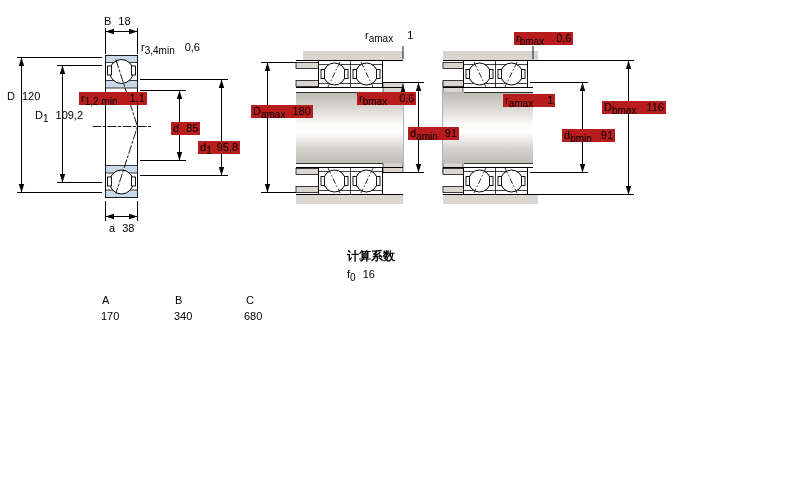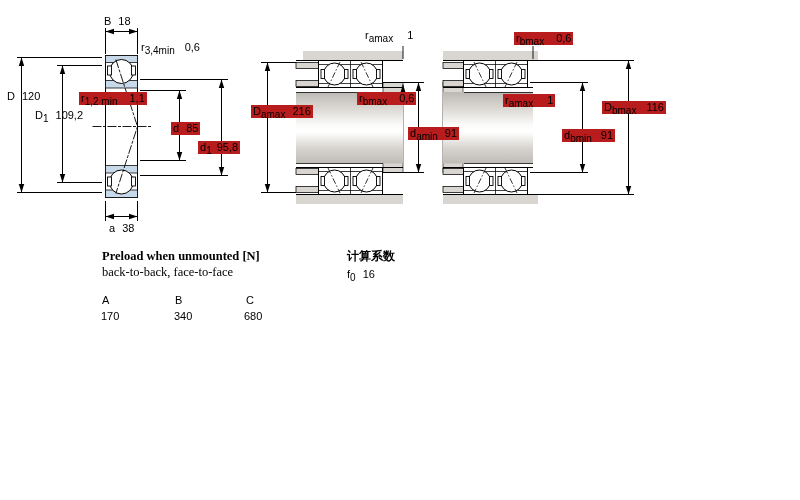--- a/index.html
+++ b/index.html
@@ -199,30 +199,28 @@
 <div class="lbl" style="left:141px;top:41px"><span>r</span><sub>3,4min</sub><span class="val" style="margin-left:10px">0,6</span></div>
 <div class="lbl" style="left:7px;top:90px"><span>D</span><sub></sub><span class="val">120</span></div>
 <div class="lbl" style="left:35px;top:109px"><span>D</span><sub>1</sub><span class="val">109,2</span></div>
 <div class="lbl bg" style="left:79px;top:92px"><span>r</span><sub>1,2 min</sub><span class="val" style="margin-left:12px">1,1</span></div>
 <div class="lbl bg" style="left:171px;top:122px"><span>d</span><sub></sub><span class="val">85</span></div>
 <div class="lbl bg" style="left:198px;top:141px"><span>d</span><sub>1</sub><span class="val" style="margin-left:5px">95,8</span></div>
 <div class="lbl" style="left:109px;top:222px"><span>a</span><sub></sub><span class="val">38</span></div>
 
 <div class="lbl" style="left:365px;top:29px"><span>r</span><sub>amax</sub><span class="val" style="margin-left:14px">1</span></div>
 <div class="lbl bg" style="left:357px;top:92px"><span>r</span><sub>bmax</sub><span class="val" style="margin-left:12px">0,6</span></div>
-<div class="lbl bg" style="left:251px;top:105px"><span>D</span><sub>amax</sub><span class="val">216</span></div>
+<div class="lbl bg" style="left:251px;top:105px"><span>D</span><sub>amax</sub><span class="val">180</span></div>
 <div class="lbl bg" style="left:408px;top:127px"><span>d</span><sub>amin</sub><span class="val">91</span></div>
 
 <div class="lbl bg" style="left:514px;top:32px"><span>r</span><sub>bmax</sub><span class="val" style="margin-left:12px">0,6</span></div>
 <div class="lbl bg" style="left:503px;top:94px"><span>r</span><sub>amax</sub><span class="val" style="margin-left:14px">1</span></div>
 <div class="lbl bg" style="left:602px;top:101px"><span>D</span><sub>bmax</sub><span class="val" style="margin-left:10px">116</span></div>
 <div class="lbl bg" style="left:562px;top:129px"><span>d</span><sub>bmin</sub><span class="val" style="margin-left:9px">91</span></div>
 
-<div class="lbl serif bold" style="left:102px;top:250px">Preload when unmounted [N]</div>
-<div class="lbl serif" style="left:102px;top:266px">back-to-back, face-to-face</div>
 <div class="lbl bold" style="left:347px;top:250px;font-size:12px">计算系数</div>
 <div class="lbl" style="left:347px;top:268px"><span>f</span><sub>0</sub><span class="val">16</span></div>
 
 <div class="lbl" style="left:102px;top:294px">A</div>
 <div class="lbl" style="left:175px;top:294px">B</div>
 <div class="lbl" style="left:246px;top:294px">C</div>
 <div class="lbl" style="left:101px;top:310px">170</div>
 <div class="lbl" style="left:174px;top:310px">340</div>
 <div class="lbl" style="left:244px;top:310px">680</div>
 

